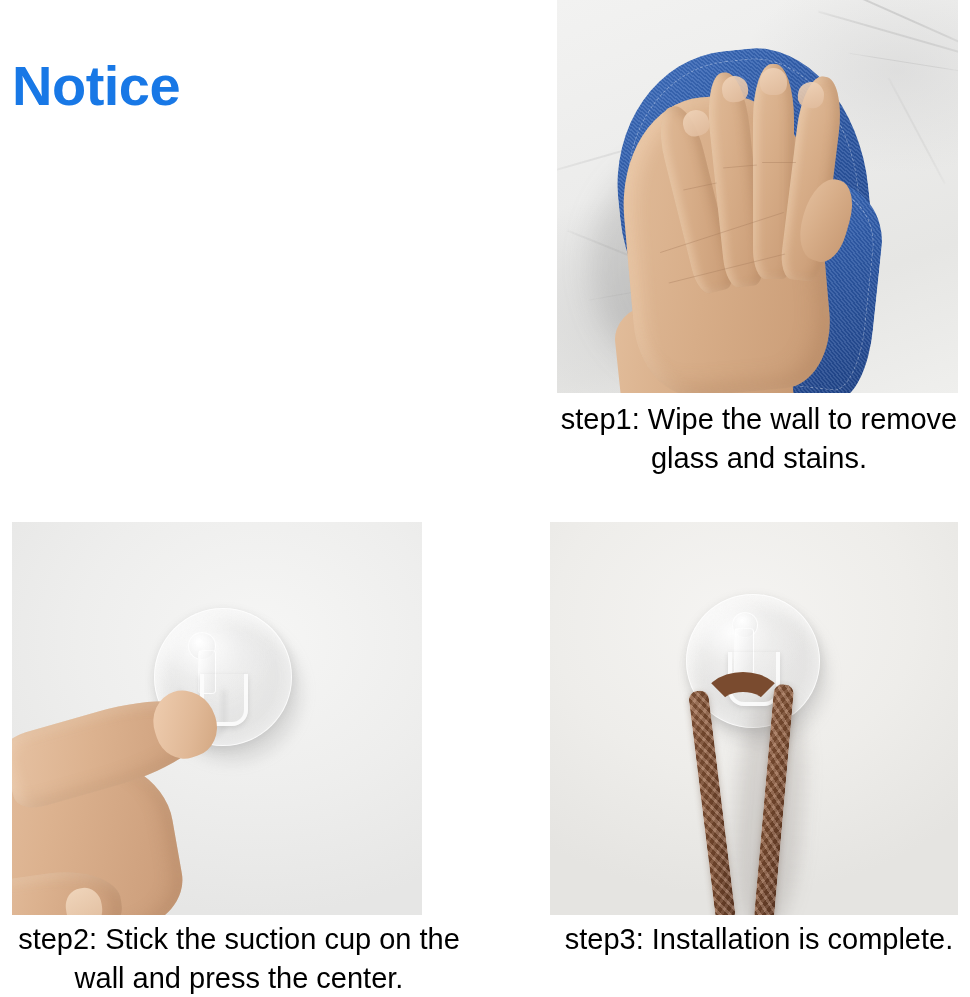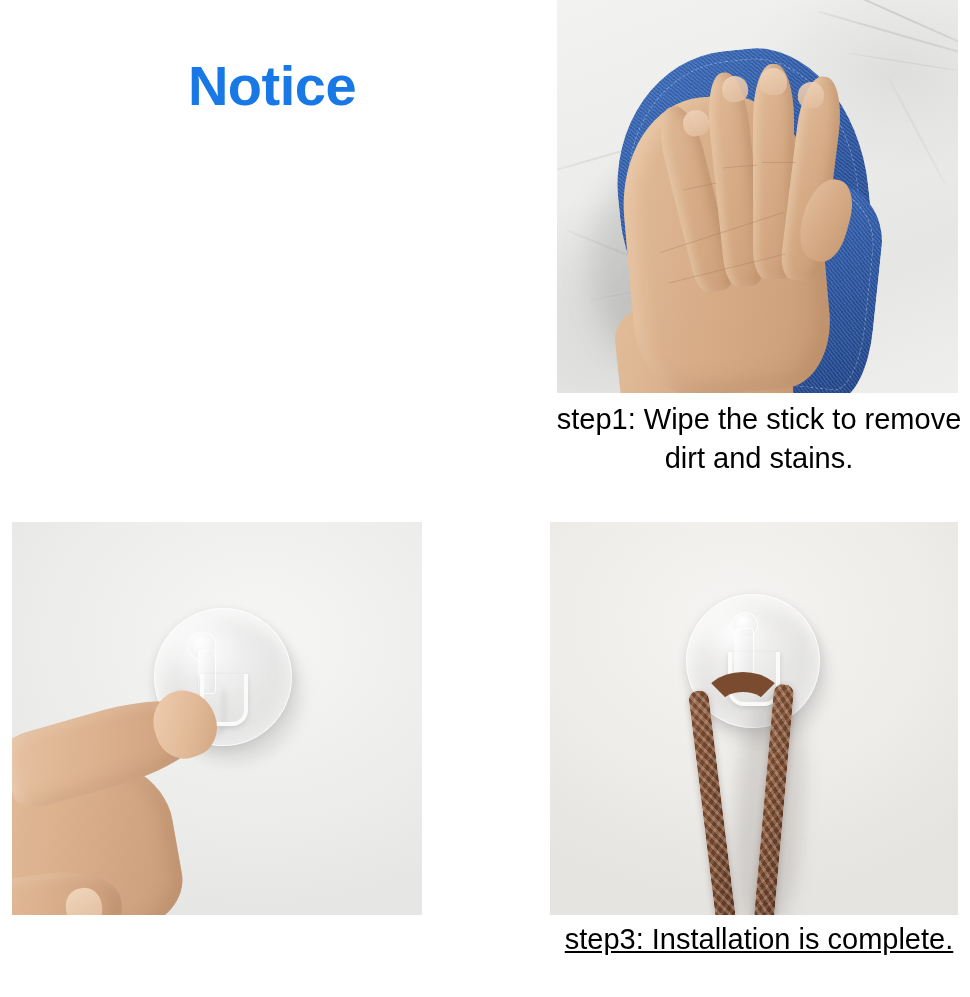--- a/index.html
+++ b/index.html
@@ -22,21 +22,20 @@
     inset: 0;
     background: #ffffff;
   }
 
   
   .notice-block {
     position: absolute;
     left: 12px;
     top: 58px;
     width: 520px;
-    text-align: center;
   }
   .notice-title {
     font-size: 56px;
     font-weight: bold;
     line-height: 1.0;
     letter-spacing: -0.5px;
     color: #1878e6;
     margin: 0 0 44px 0;
   }
   .notice-body {
@@ -291,21 +290,21 @@
   .caption {
     position: absolute;
     color: #000000;
     font-size: 29px;
     line-height: 1.33;
     text-align: center;
     font-family: "Liberation Sans", sans-serif;
   }
   .cap-1 { left: 548px; top: 400px; width: 422px; }
   .cap-2 { left: 4px;   top: 920px; width: 470px; }
-  .cap-3 { left: 548px; top: 920px; width: 422px; text-decoration: underline; }
+  .cap-3 { left: 548px; top: 920px; width: 422px; }
 </style>
 </head>
 <body>
 
 <div class="page">
 
   <div class="notice-block">
     <h1 class="notice-title">Notice</h1>
   </div>
 
@@ -342,21 +341,21 @@
       <div class="nail n3"></div>
       <div class="nail n4"></div>
       <div class="knuckle-line" style="left:126px; top:186px; width:34px; transform:rotate(-12deg);"></div>
       <div class="knuckle-line" style="left:166px; top:166px; width:34px; transform:rotate(-5deg);"></div>
       <div class="knuckle-line" style="left:205px; top:162px; width:34px;"></div>
       <div class="knuckle-line" style="left:100px; top:232px; width:130px; transform:rotate(-18deg);"></div>
       <div class="knuckle-line" style="left:110px; top:268px; width:120px; transform:rotate(-14deg);"></div>
     </div>
   </div>
 
-  <div class="caption cap-1">step1: Wipe the stick to remove dirt and stains.</div>
+  <div class="caption cap-1">step1: Wipe the wall to remove glass and stains.</div>
 
   <div class="photo photo-2">
     <div class="ph-inner">
       <div class="wall-plain"></div>
 
       <div class="cup-shadow" style="left:150px; top:100px; width:140px; height:140px;"></div>
       <div class="cup" style="left:142px; top:86px; width:136px; height:136px;"></div>
 
       <div class="hook-shadow" style="left:166px; top:168px; width:40px; height:44px;"></div>
       <div class="cup-nub" style="left:176px; top:110px; width:26px; height:26px;"></div>
@@ -364,20 +363,21 @@
       <div class="hook-j" style="left:188px; top:152px; width:40px; height:48px;"></div>
 
       <div class="p2-finger p2-thumbhand"></div>
       <div class="p2-finger p2-index"></div>
       <div class="p2-index-tip"></div>
       <div class="p2-finger p2-lowerfinger"></div>
       <div class="p2-lowernail"></div>
     </div>
   </div>
 
+  <div class="caption cap-2">step2: Stick the suction cup on the wall and press the center.</div>
 
   <div class="photo photo-3">
     <div class="ph-inner">
       <div class="wall-plain warm"></div>
 
       <div class="cup-shadow" style="left:142px; top:86px; width:136px; height:136px;"></div>
       <div class="cup" style="left:136px; top:72px; width:132px; height:132px;"></div>
 
       <div class="strap-shadow"></div>
 

